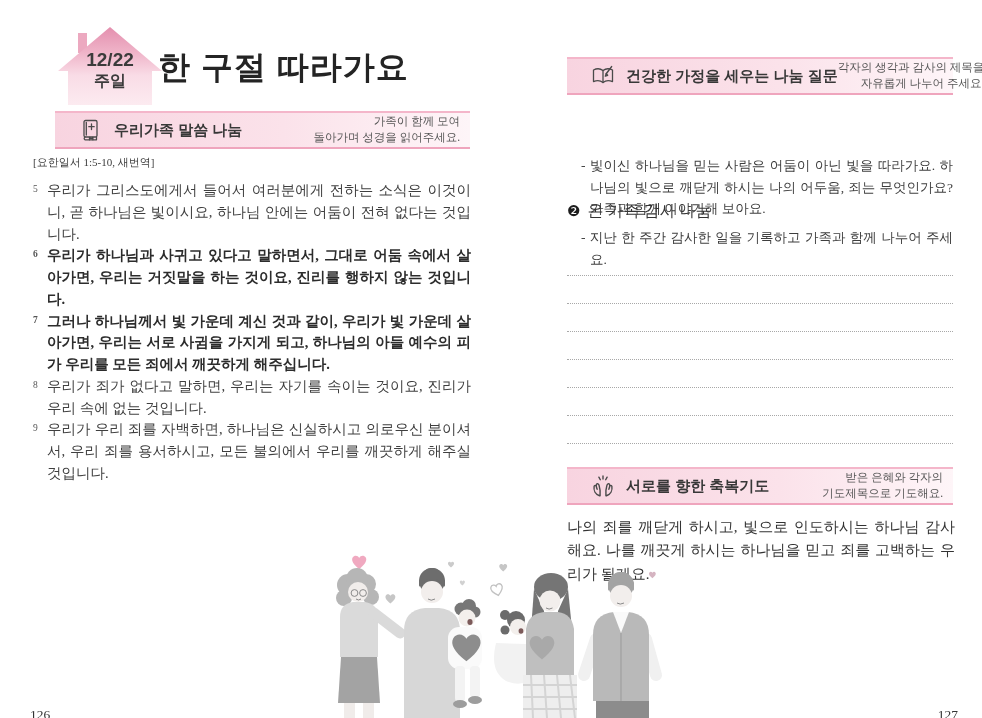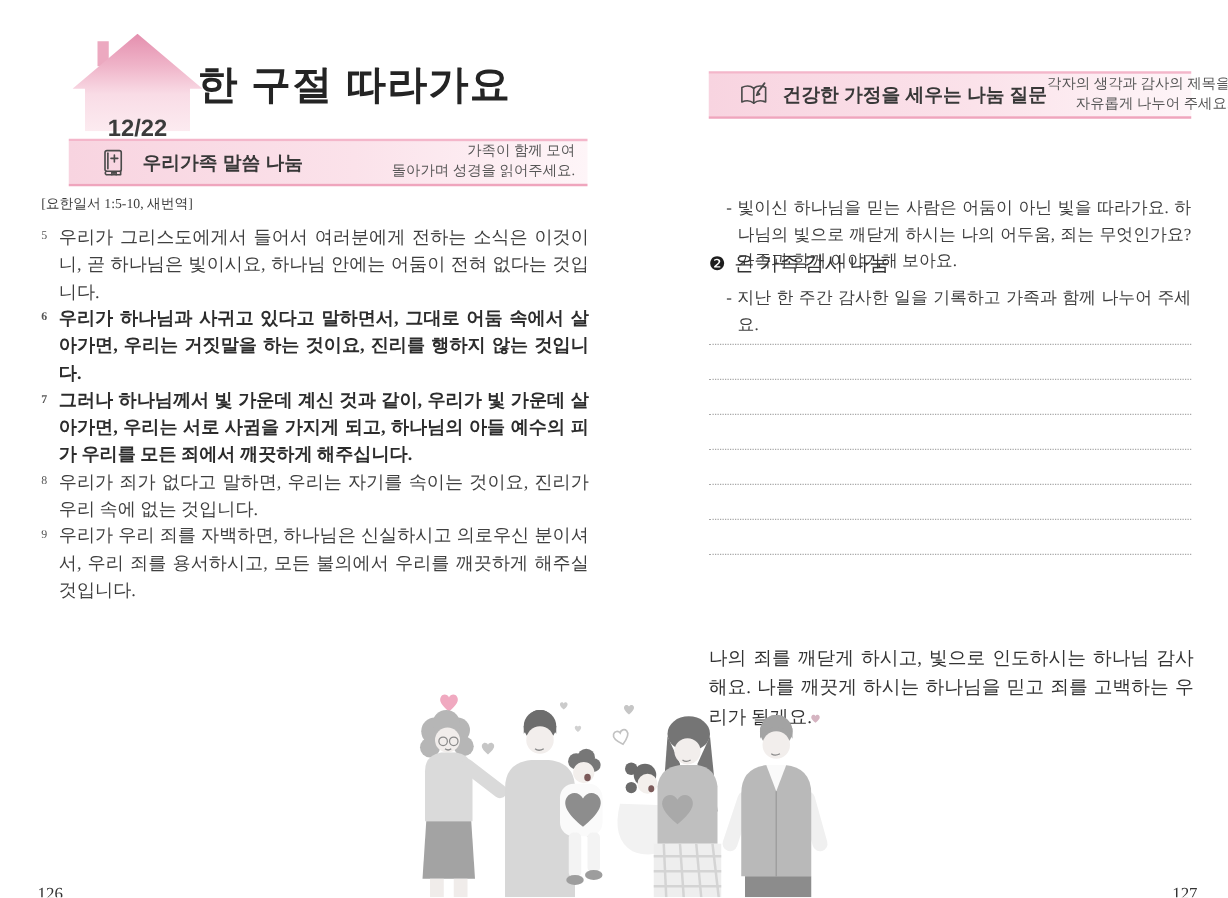--- a/index.html
+++ b/index.html
@@ -7,21 +7,21 @@
   .sheet {
     position:relative; width:982px; height:718px; background:#ffffff;
     overflow:hidden; font-family:"Liberation Serif", serif; color:#3f3f3f;
   }
 
   
   .badge { position:absolute; left:58px; top:27px; width:104px; height:78px; }
   .badge svg { position:absolute; left:0; top:0; }
   .badge-text { position:absolute; left:0; top:22px; width:100%; text-align:center;
     font-family:"Liberation Sans", sans-serif; font-weight:700; color:#3b3b3b; }
-  .badge-date { font-size:19px; line-height:22px;margin-top:44px; }
+  .badge-date { font-size:19px; line-height:22px; }
   .badge-day  { font-size:16px; line-height:20px; }
 
   .main-title { position:absolute; left:158px; top:46px;
     font-family:"Liberation Sans", sans-serif; font-weight:900; font-size:32px;
     color:#242424; letter-spacing:1px; }
 
   
   .bar { position:absolute; height:38px;
     border-top:2px solid #f4b6ca; border-bottom:2px solid #efa5bd;
     background:linear-gradient(90deg,#f8d4e0 0%, #fbe2ea 55%, #fef5f8 100%);
@@ -144,20 +144,36 @@
   <div class="write-lines">
     <div class="write-line"></div>
     <div class="write-line"></div>
     <div class="write-line"></div>
     <div class="write-line"></div>
     <div class="write-line"></div>
     <div class="write-line"></div>
     <div class="write-line"></div>
   </div>
 
+  <div class="bar" id="bar-blessing">
+    <span class="bar-icon">
+      <svg width="26" height="26" viewBox="0 0 24 24">
+        <path d="M8.8 21 C5 19.8 3.2 16.2 3.8 12.4 C4 11 5.4 11.1 5.8 12.4 L6.6 15 C5.2 12 5.8 9.6 7 9.8 C8.2 10 8.6 11.6 8.8 13.4 L9.3 16 L9.3 21 Z"></path>
+        <path d="M15.2 21 C19 19.8 20.8 16.2 20.2 12.4 C20 11 18.6 11.1 18.2 12.4 L17.4 15 C18.8 12 18.2 9.6 17 9.8 C15.8 10 15.4 11.6 15.2 13.4 L14.7 16 L14.7 21 Z"></path>
+        <line x1="9.5" y1="6.2" x2="8.2" y2="3.8"></line>
+        <line x1="12" y1="5.6" x2="12" y2="2.8"></line>
+        <line x1="14.5" y1="6.2" x2="15.8" y2="3.8"></line>
+      </svg>
+    </span>
+    <span class="bar-title">서로를 향한 축복기도</span>
+    <span class="bar-note">
+      <span>받은 은혜와 각자의</span><br>
+      <span>기도제목으로 기도해요.</span>
+    </span>
+  </div>
 
   <div class="prayer">나의 죄를 깨닫게 하시고, 빛으로 인도하시는 하나님 감사해요. 나를 깨끗게 하시는 하나님을 믿고 죄를 고백하는 우리가 될게요.</div>
 
   <div class="illustration">
     <svg width="348" height="167" viewBox="0 0 348 167">
       <defs>
         <path id="hp" d="M8 13.2 C2.6 8.8 0.9 5.6 2.3 3.1 C3.7 0.7 6.9 1.1 8 3.4 C9.1 1.1 12.3 0.7 13.7 3.1 C15.1 5.6 13.4 8.8 8 13.2 Z"></path>
       </defs>
 
       <g>

